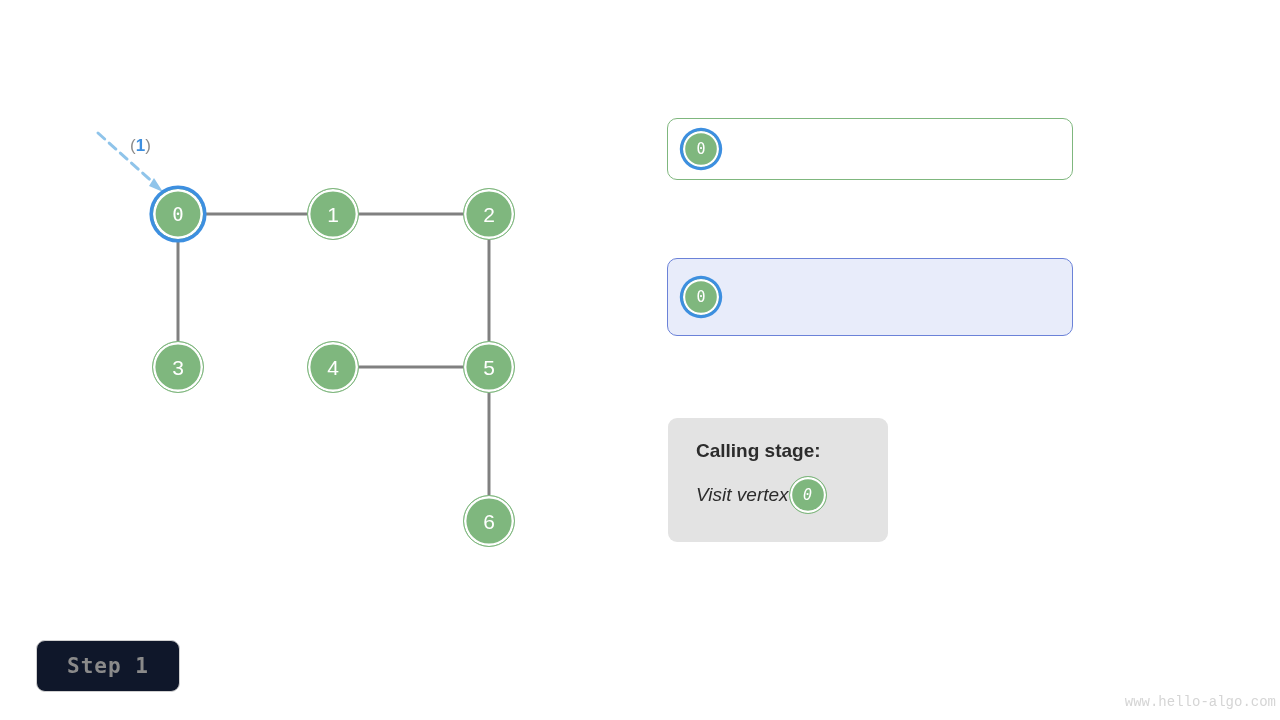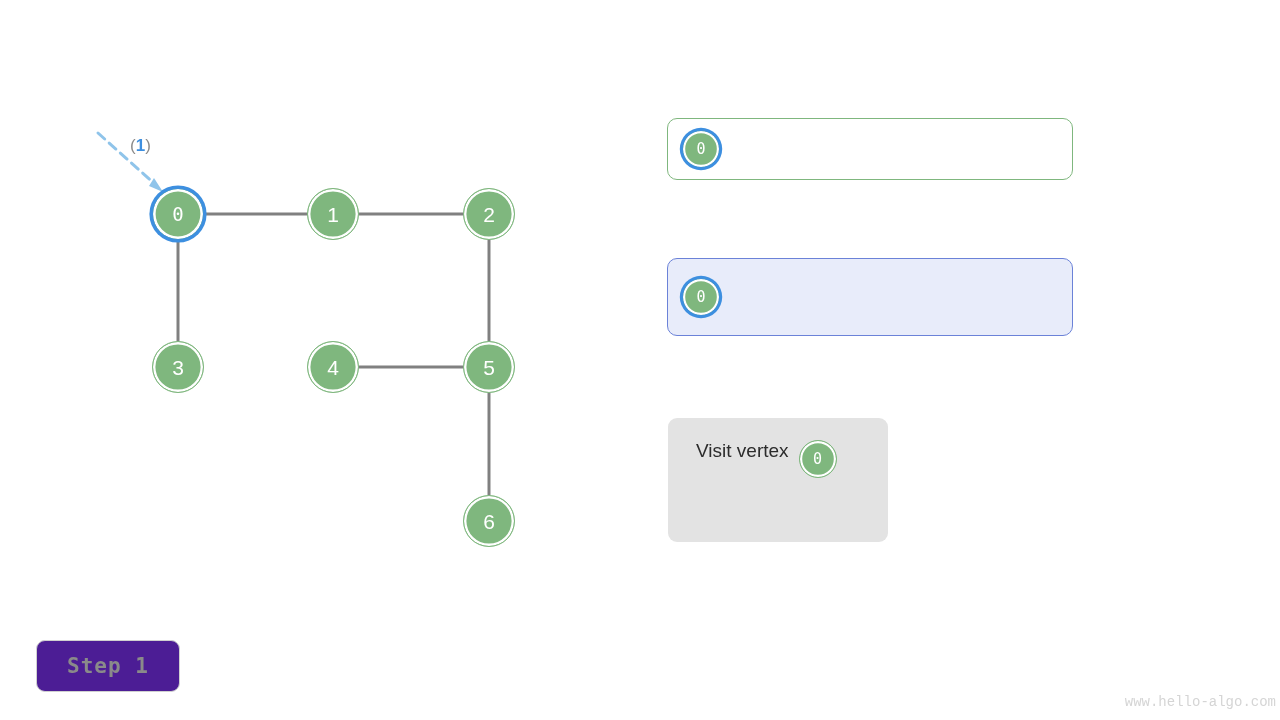--- a/index.html
+++ b/index.html
@@ -75,21 +75,21 @@
 
   
   #step-badge {
     position: absolute;
     left: 36px;
     top: 640px;
     width: 144px;
     height: 52px;
     border: 1.4px solid #d0d0d0;
     border-radius: 9px;
-    background: #4c1d95;
+    background: #0f172a;
     display: flex;
     align-items: center;
     justify-content: center;
     font-family: "DejaVu Sans Mono", monospace;
     font-size: 21px;
     font-weight: 700;
     color: #8a8a8a;
     letter-spacing: 1px;
     box-sizing: border-box;
     user-select: none;
@@ -192,21 +192,22 @@
   }
   #stage-title {
     font-size: 19px;
     font-weight: 700;
     color: #2c2c2c;
     margin-bottom: 14px;
     user-select: none;
   }
   #stage-row {
     display: flex;
-    gap: 10px;
+    align-items: center;
+    font-style: italic;
   }
   #stage-text {
     font-size: 19px;
     color: #2c2c2c;
     user-select: none;
   }
   #stage-node {
     width: 38px;
     height: 38px;
     border-radius: 50%;
@@ -291,20 +292,21 @@
   </div>
 
 
   <div id="set-box" class="container-box">
     <div class="item-node">
       <span>0</span>
     </div>
   </div>
 
   <div id="stage-card">
+    <div id="stage-title">Calling stage:</div>
     <div id="stage-row">
       <span id="stage-text">Visit vertex</span>
       <span id="stage-node">
         <span>0</span>
       </span>
     </div>
   </div>
 
 </div>
 

